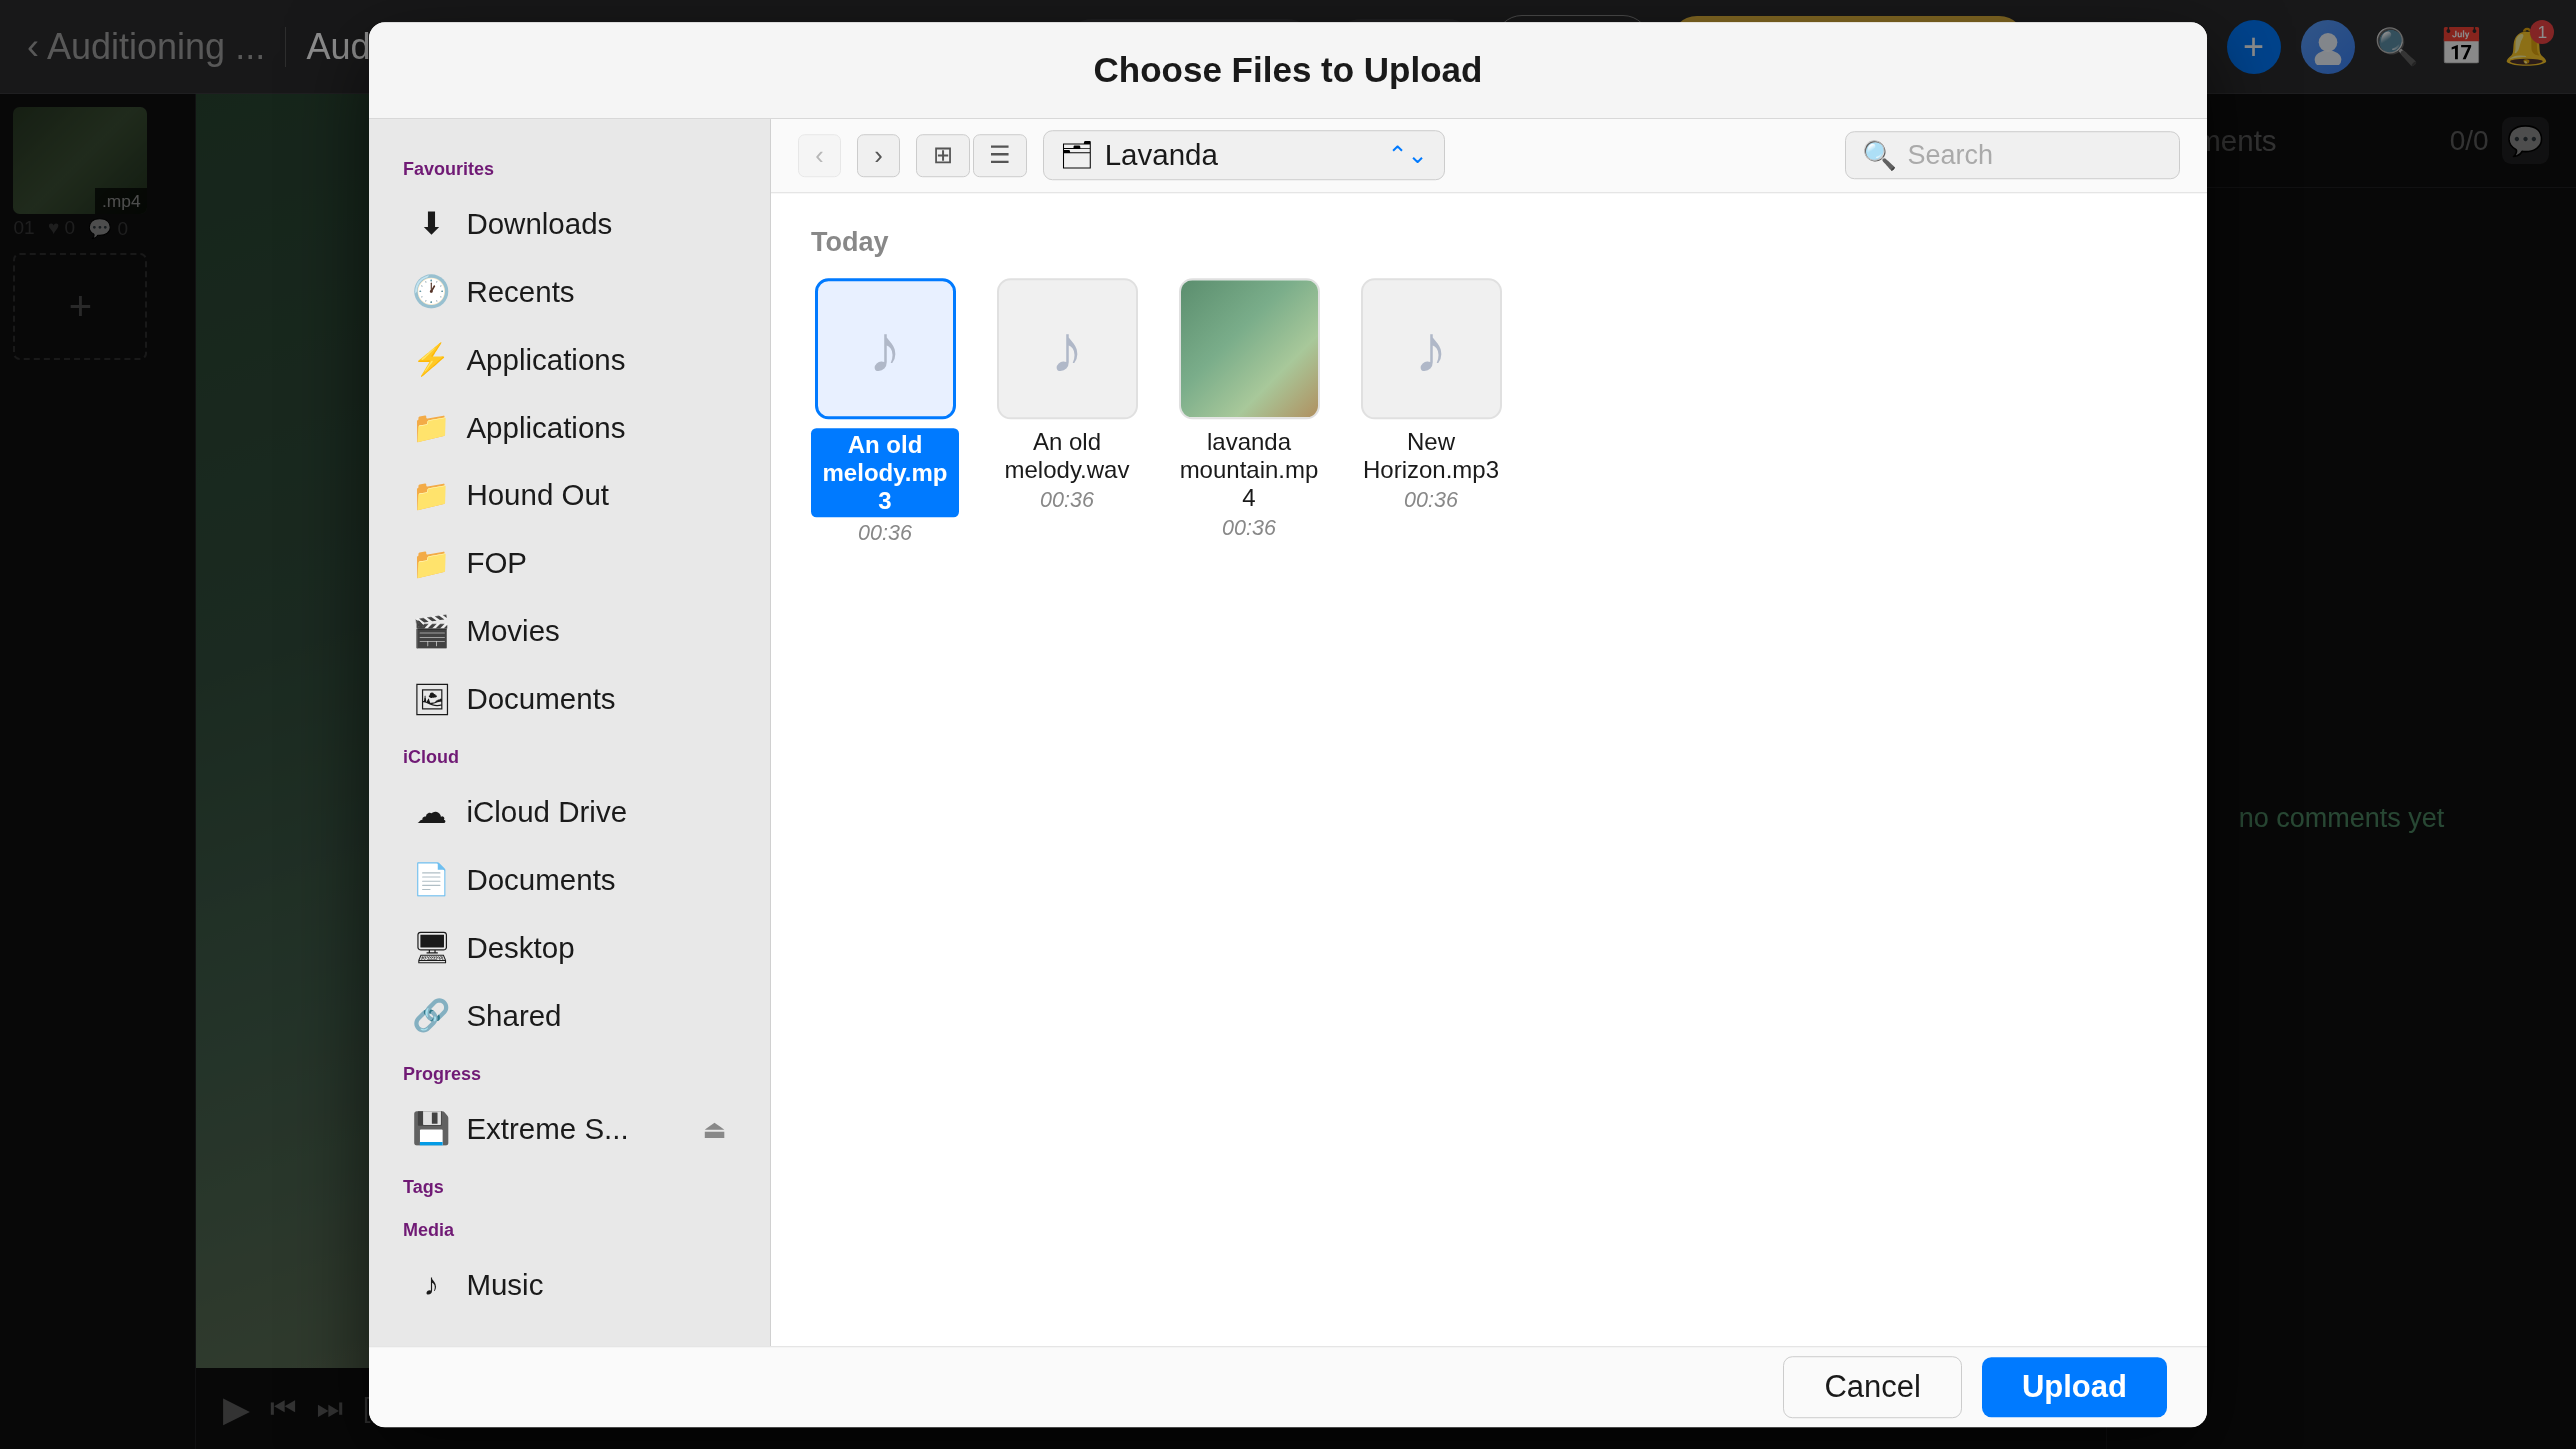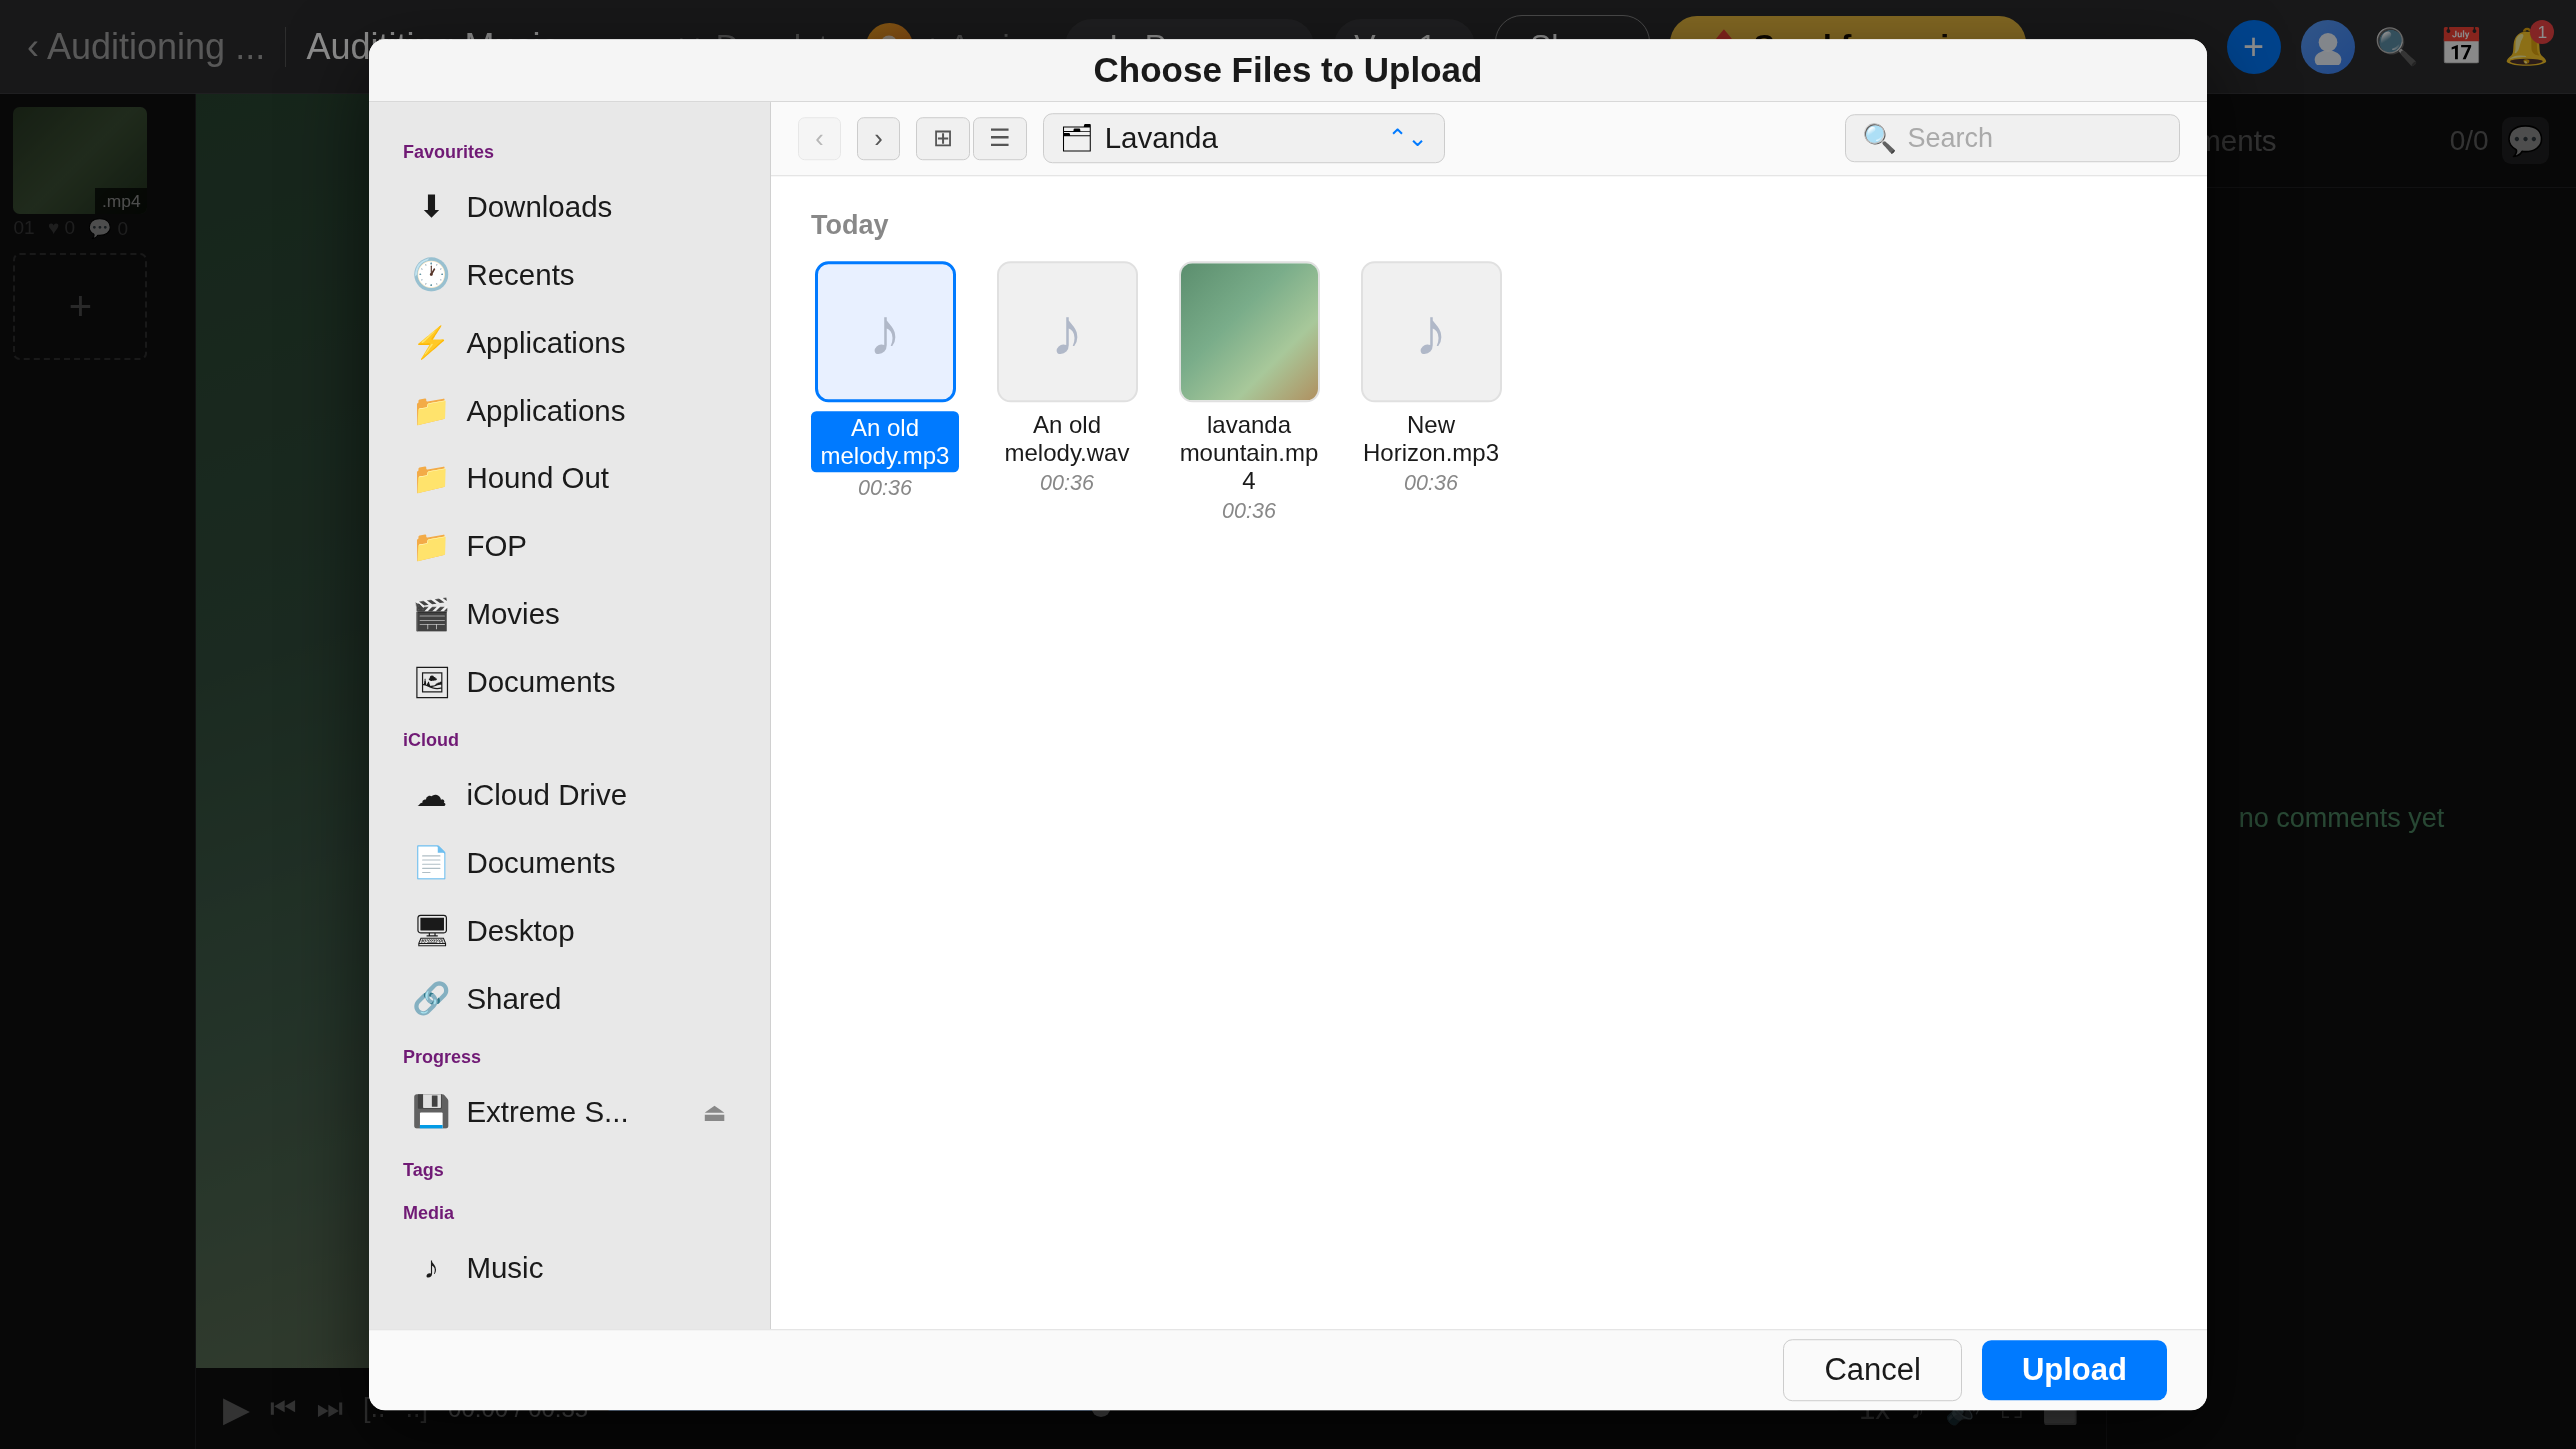--- a/index.html
+++ b/index.html
@@ -301,21 +301,21 @@
       background: #f0f0f0;
       border-radius: 16px;
       box-shadow: 0 27px 81px rgba(0,0,0,0.6);
       z-index: 100;
       display: flex;
       flex-direction: column;
       overflow: hidden;
     }
 
     .dialog-header {
-      height: 63px;
+      height: 97px;
       display: flex;
       align-items: center;
       justify-content: center;
       border-bottom: 1.3px solid #d0d0d0;
       background: #f5f5f5;
     }
     .dialog-title {
       font-size: 35px;
       font-weight: 600;
       color: #1a1a1a;
@@ -499,20 +499,21 @@
       text-align: center;
       margin-top: 9.4px;
       word-break: break-word;
       max-width: 148px;
     }
     .file-name-label.selected {
       background: #007aff;
       color: white;
       border-radius: 5.4px;
       padding: 2.7px 6.7px;
+      font-weight: bold;
     }
     .file-duration {
       font-size: 21.5px;
       color: #888;
       margin-top: 4px;
       font-style: italic;
     }
 
     
     .dialog-footer {

